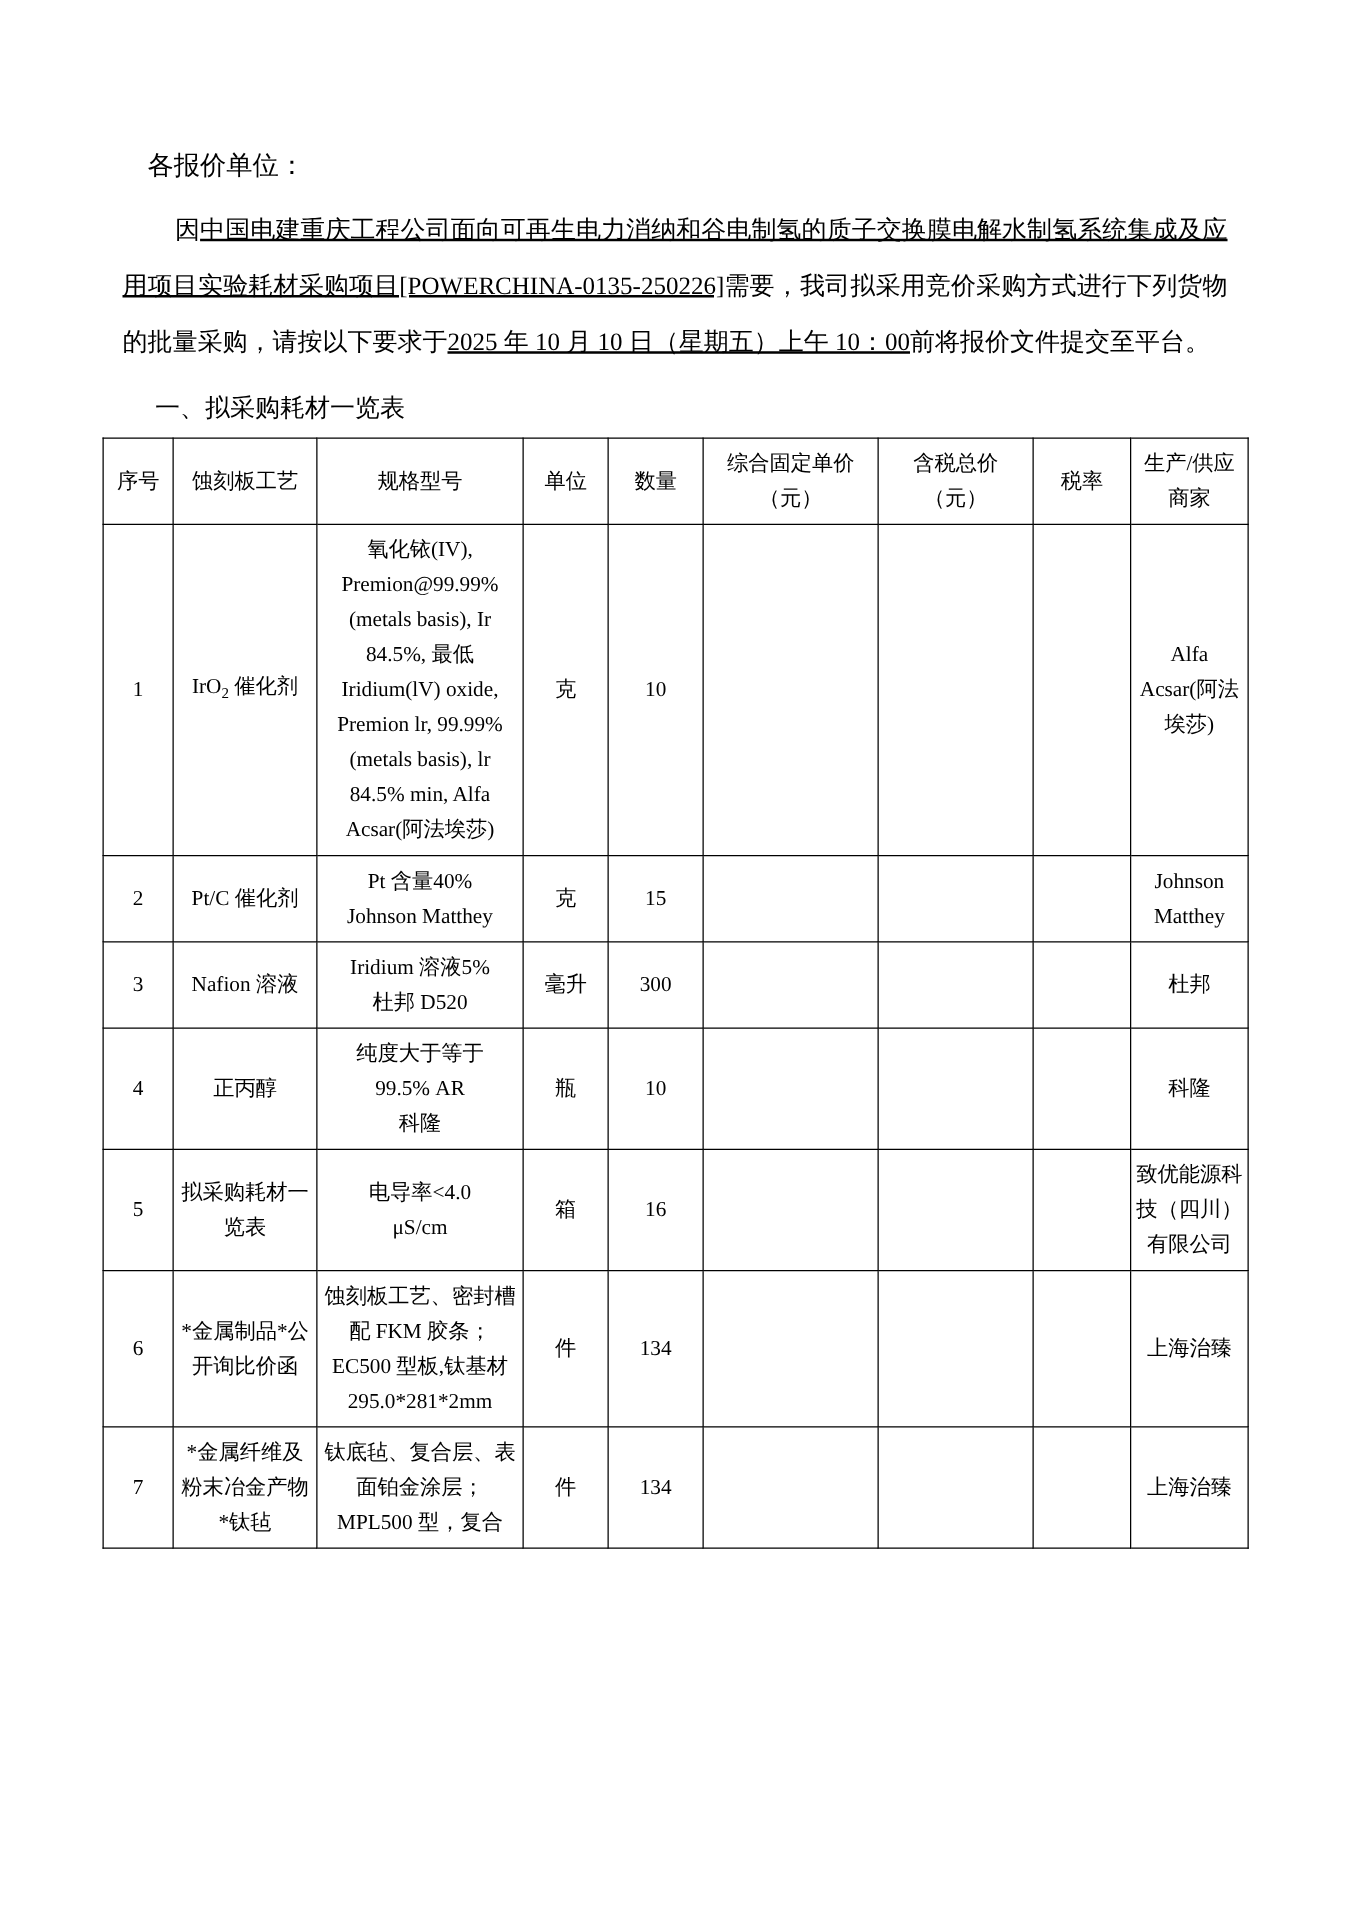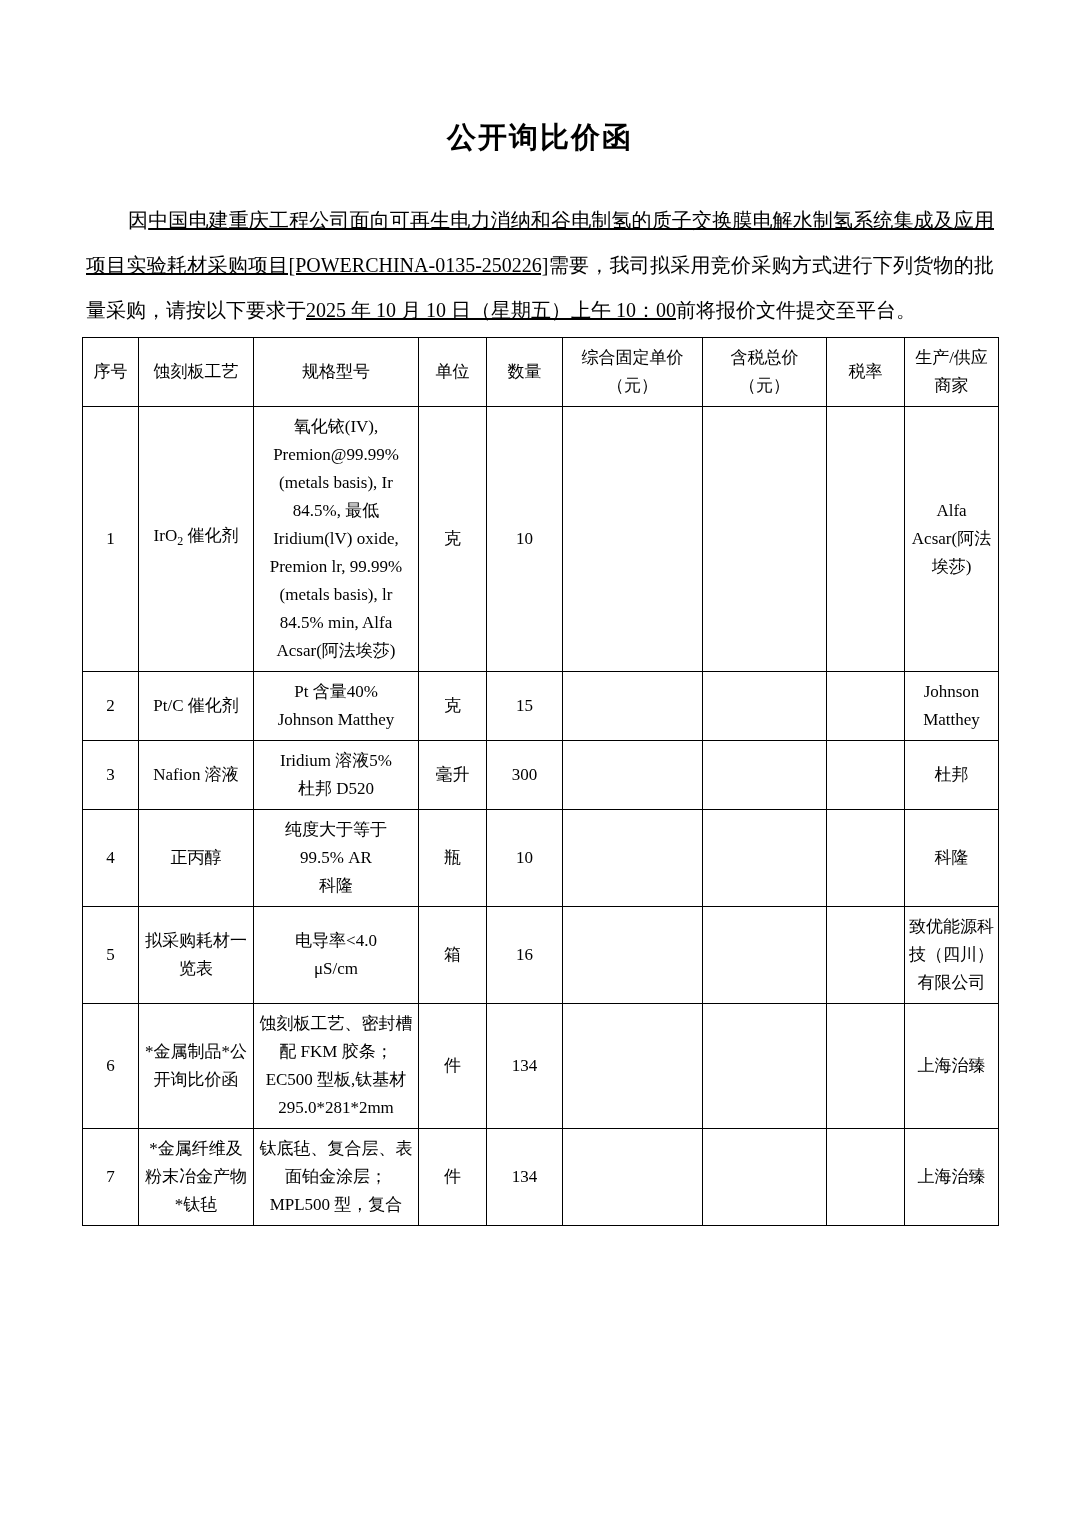--- a/index.html
+++ b/index.html
@@ -29,21 +29,21 @@
   }
   .salutation {
     font-size: 21px;
     margin: 0 0 16px 0;
     padding-left: 36px;
   }
   .para {
     font-size: 20px;
     line-height: 45px;
     text-align: justify;
-    margin: 4px;
+    margin: 16px;
     text-indent: 42px;
   }
   .u {
     text-decoration: underline;
   }
   .section-head {
     font-size: 20px;
     margin: 16px 0 10px 0;
     padding-left: 42px;
   }
@@ -78,25 +78,26 @@
   }
   sub {
     font-size: 12px;
   }
 </style>
 </head>
 <body>
 
 <div class="page">
 
-  <h1 class="doc-title">公开询比价函</h1>
-
+
+  <p class="salutation">各报价单位：</p>
 
   <p class="para"><span>因</span><span class="u">中国电建重庆工程公司面向可再生电力消纳和谷电制氢的质子交换膜电解水制氢系统集成及应用项目实验耗材采购项目[POWERCHINA-0135-250226]</span><span>需要，我司拟采用竞价采购方式进行下列货物的批量采购，请按以下要求于</span><span class="u">2025 年 10 月 10 日（星期五）上午 10：00</span><span>前将报价文件提交至平台。</span></p>
 
+  <p class="section-head">一、拟采购耗材一览表</p>
 
   <table class="items">
     <colgroup>
       <col class="col-1">
         <col class="col-2">
         <col class="col-3">
         <col class="col-4">
         <col class="col-5">
         <col class="col-6">
         <col class="col-7">

